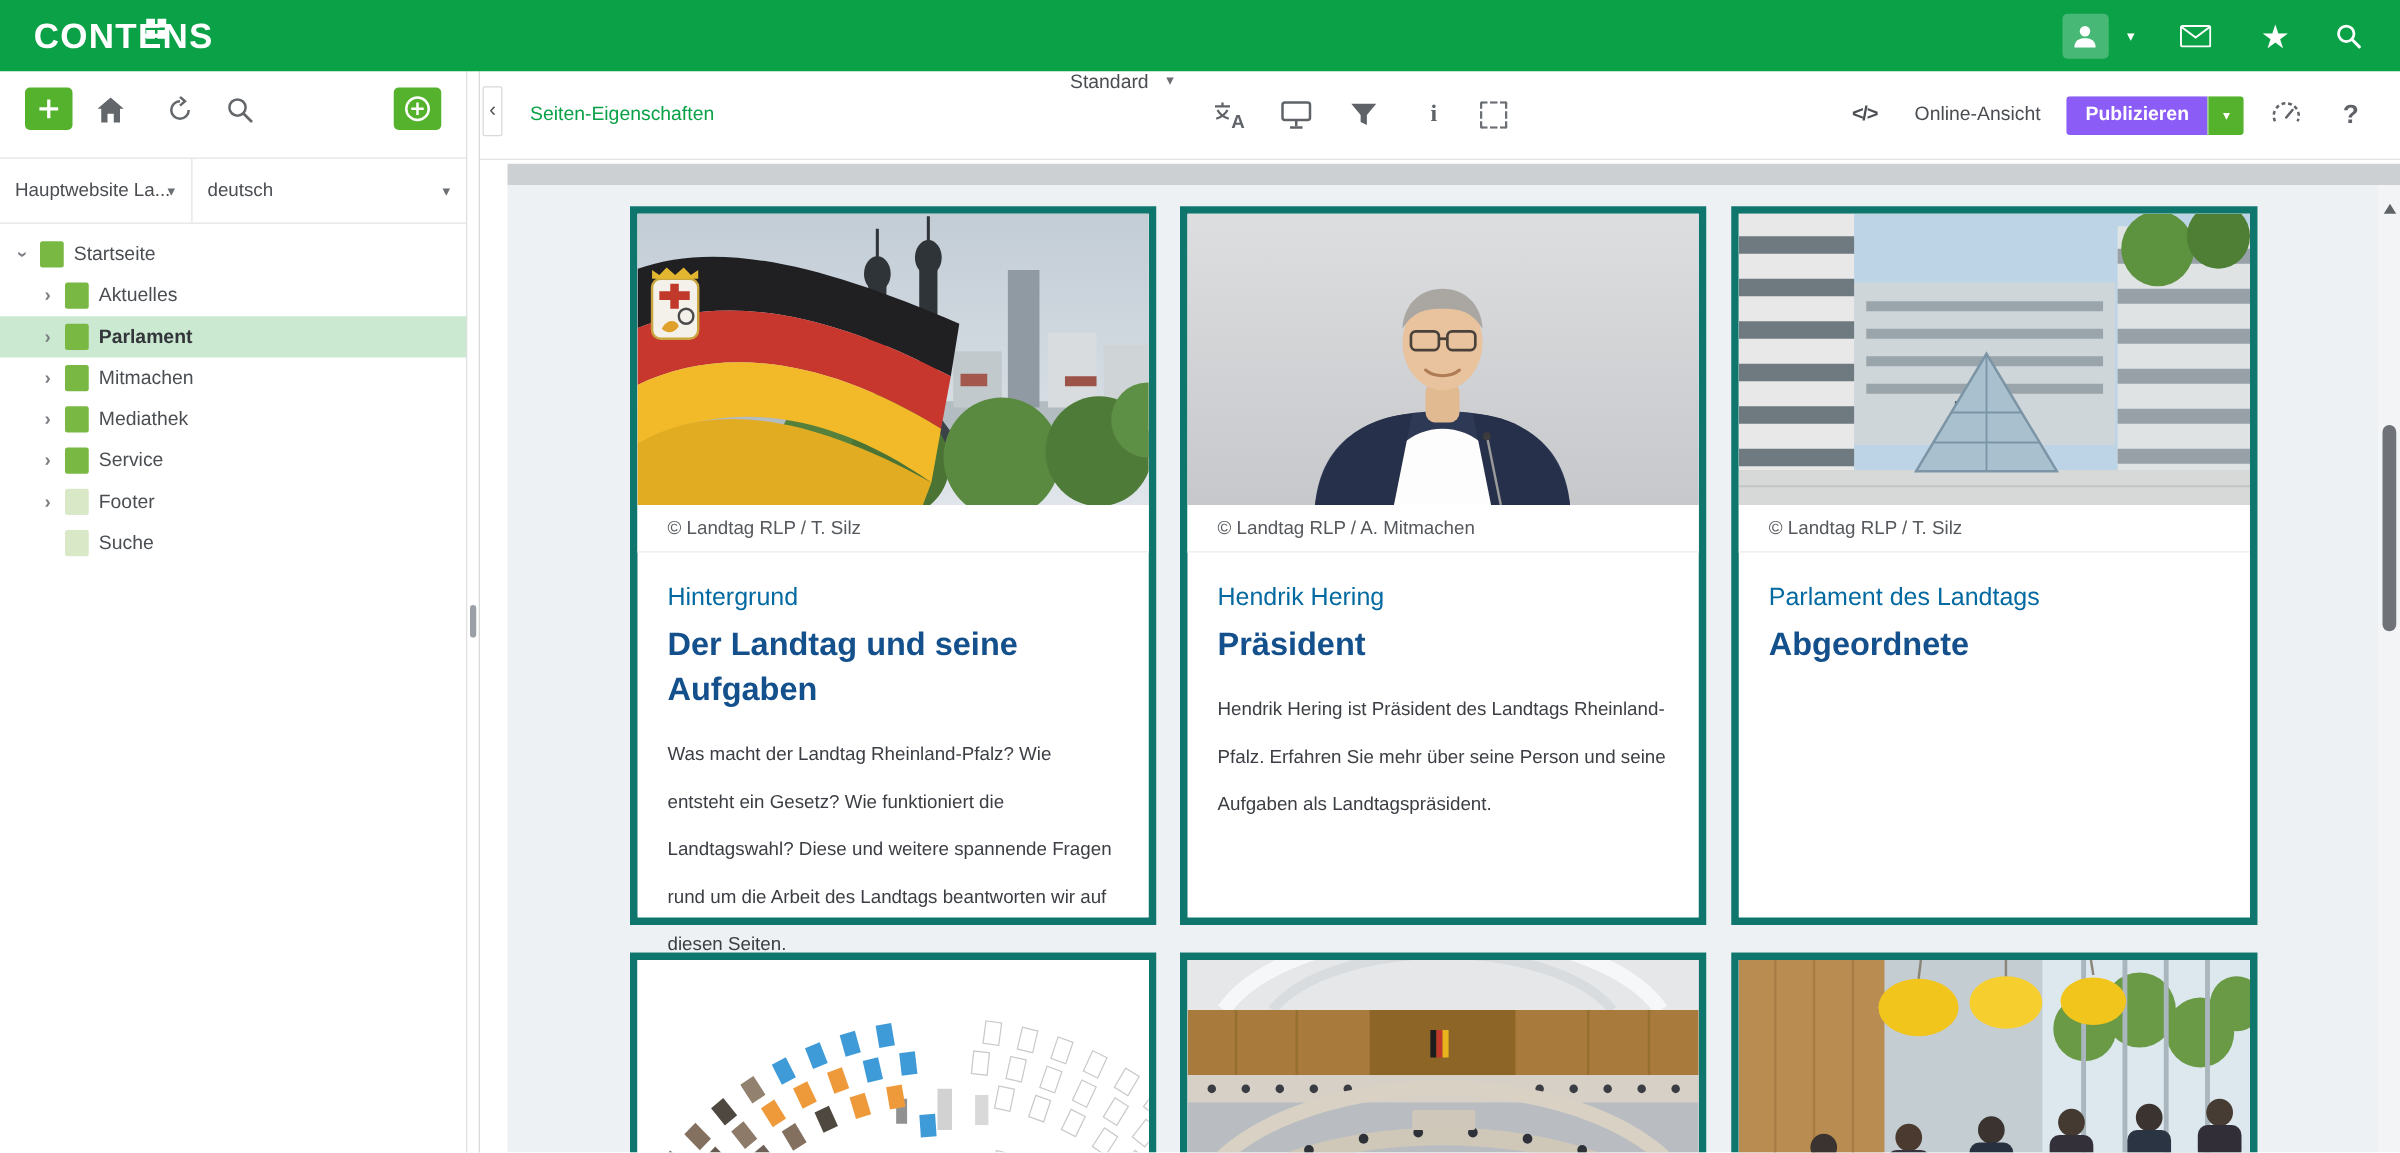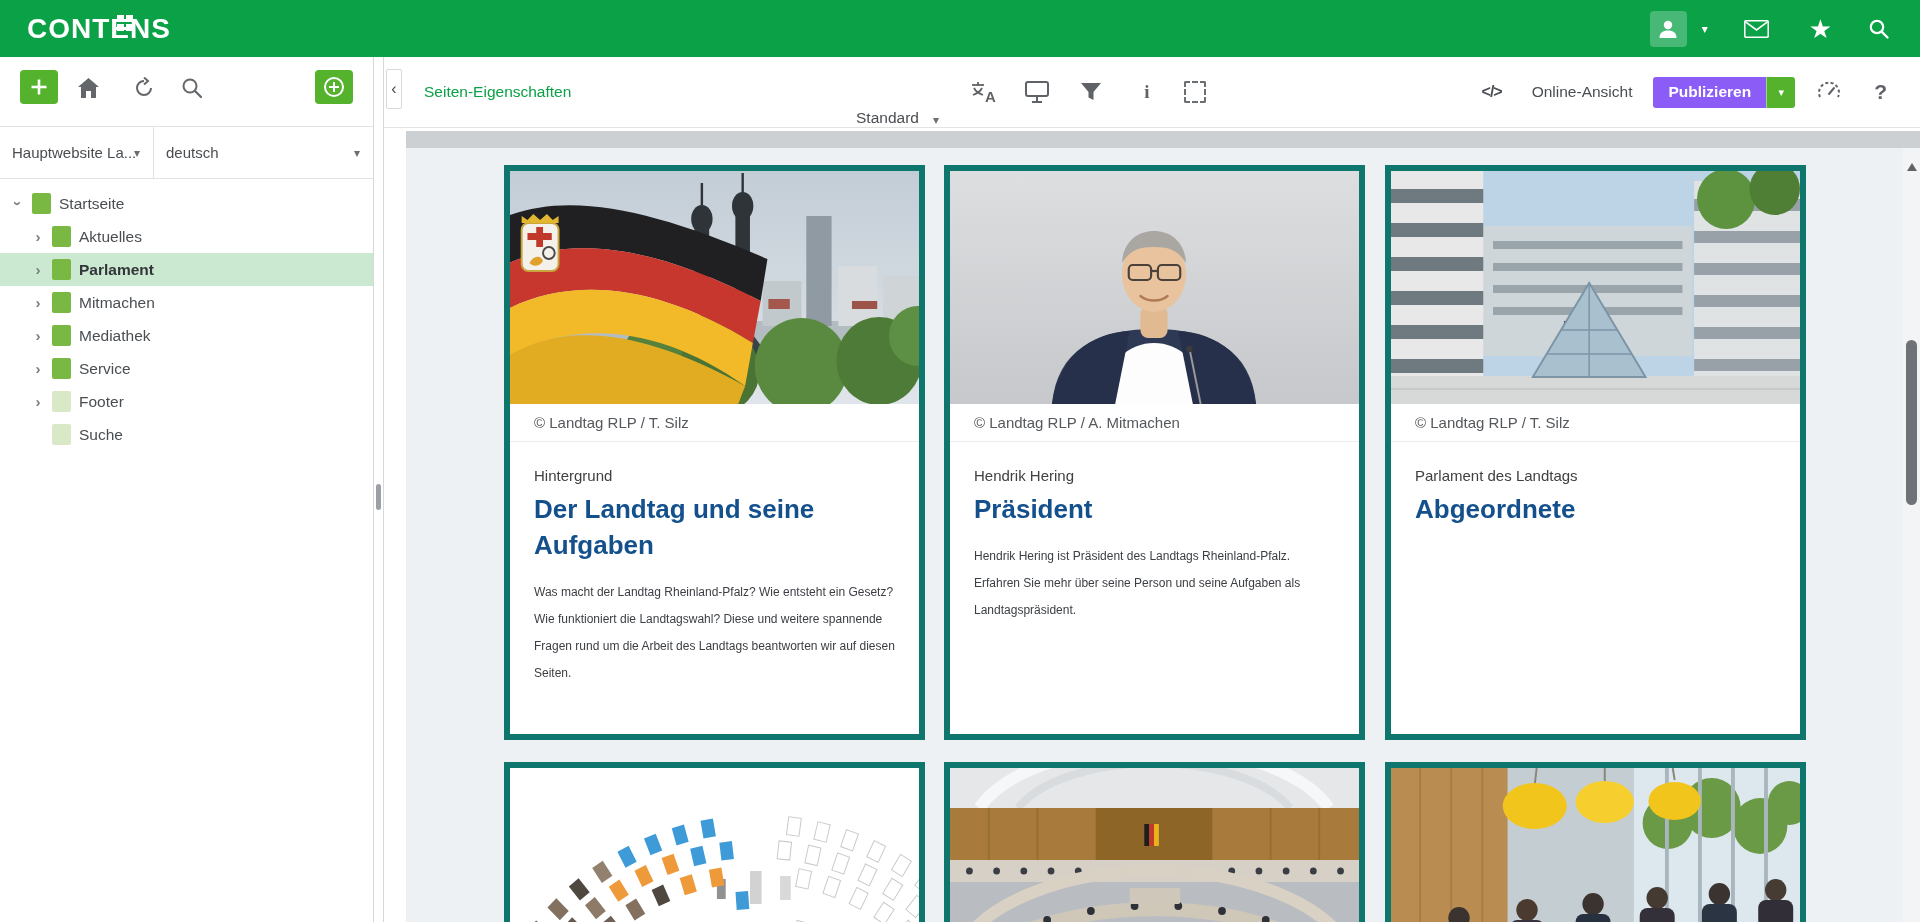--- a/index.html
+++ b/index.html
@@ -58,21 +58,21 @@
   .ind0 { padding-left:10px; } .ind1 { padding-left:30px; }
   .noch { width:16px; flex:0 0 16px; }
 
   
   .content-header { height:71px; border-bottom:1px solid #e3e3e3; position:relative; background:#fff; }
   .collapse-btn { position:absolute; left:2px; top:12px; width:16px; height:40px; border:1px solid #d9d9d9;
                   border-radius:2px; display:flex; align-items:center; justify-content:center;
                   color:#4a4e52; font-size:16px; }
   .panel-title { position:absolute; left:40px; top:0; height:100%; display:flex; align-items:center;
                  color:#0aa147; font-size:15.5px; }
-  .variant { position:absolute; left:472px; top:0; height:100%; display:flex; align-items:flex-end;
+  .variant { position:absolute; left:472px; top:0; height:100%; display:flex; align-items:flex-start;
              color:#4a4e52; font-size:15.5px; }
   .variant .sbf-caret { position:static; margin-left:14px; }
   .hicon { position:absolute; top:0; height:100%; display:flex; align-items:center; justify-content:center;
            width:30px; color:#5f6368; }
   .marquee { width:22px; height:22px; border:2px dashed #6b6f73; border-radius:2px; }
   .info-glyph { font-size:19px; font-weight:bold; font-family:"Liberation Serif", serif; }
   .right-controls { position:absolute; right:0; top:0; height:100%; display:flex; align-items:center; padding-right:33px; }
   .code-glyph { font-size:16px; font-weight:bold; color:#4b4f54; letter-spacing:-1px; }
   .online-label { margin-left:30px; font-size:15.5px; color:#4a4e52; }
   .pubwrap { margin-left:21px; height:31px; display:flex; border-radius:3px; overflow:hidden; }
@@ -85,23 +85,23 @@
   
   .preview { position:absolute; top:71px; left:0; right:0; bottom:0; background:#fff; overflow:hidden; }
   .pv-band { position:absolute; top:3px; left:22px; right:0; height:17px; background:#cdd0d3; z-index:3; }
   .pv-page { position:absolute; top:20px; left:22px; right:17px; bottom:0; background:#eef1f4; }
   .card { position:absolute; width:421px; background:#fff; border:6px solid #0f766e; }
   .card-img { height:233px; overflow:hidden; background:#ddd; }
   .card-img svg { display:block; width:100%; height:233px; }
   .card-credit { height:38px; line-height:37px; padding:0 24px; font-size:15px; color:#55585c;
                  border-bottom:1px solid #ececec; background:#fff; white-space:nowrap; }
   .card-text { padding:25px 24px 0; }
-  .kicker { font-size:15px; color:#404040; }
+  .kicker { font-size:20px; color:#0369a1; }
   .card-title { margin-top:7px; font-size:26px; font-weight:bold; color:#14508c; line-height:36px; }
-  .card-body { margin-top:16px; font-size:12px; line-height:27px; color:#3b3e43; }
+  .card-body { margin-top:16px; font-size:15px; line-height:38px; color:#3b3e43; }
   .r1 { top:37px; height:575px; } .r2 { top:634px; height:400px; }
   .c1 { left:120px; } .c2 { left:560px; } .c3 { left:1001px; }
 
   
   .vscroll { position:absolute; top:20px; right:0; bottom:0; width:17px; background:#f3f4f5; z-index:2; }
   .vs-up { position:absolute; top:15px; left:4px; width:0; height:0;
            border-left:5px solid transparent; border-right:5px solid transparent; border-bottom:8px solid #5f6368; }
   .vs-thumb { position:absolute; top:192px; left:3px; width:11px; height:165px; border-radius:6px; background:#6f7276; }
 </style>
 </head>

